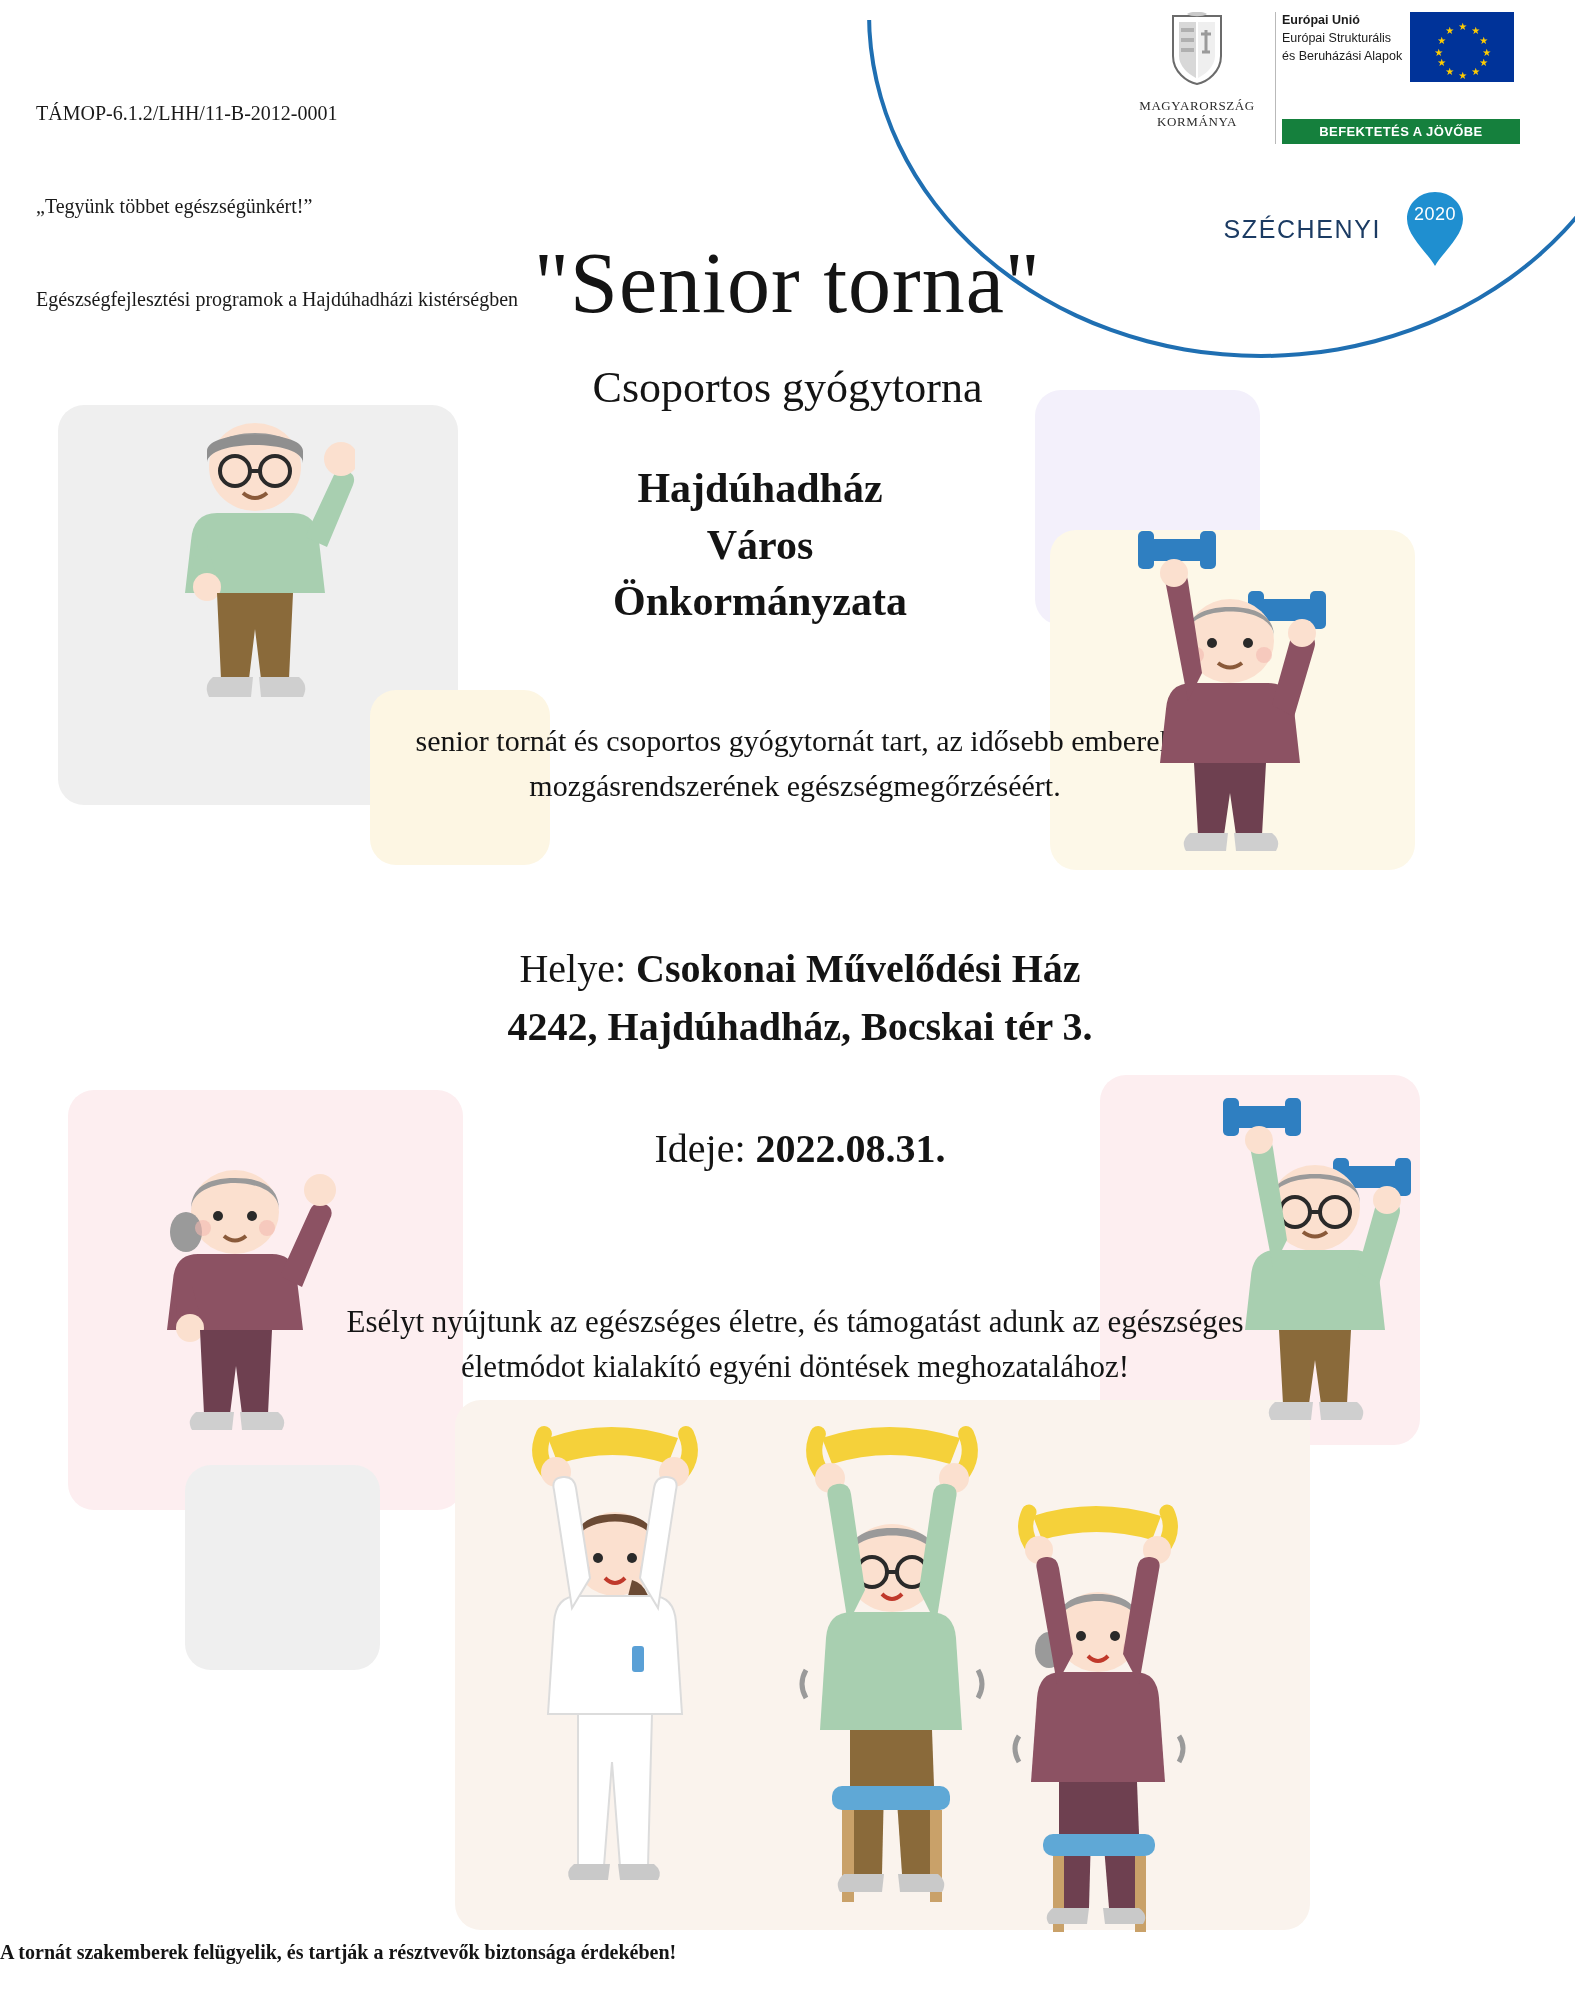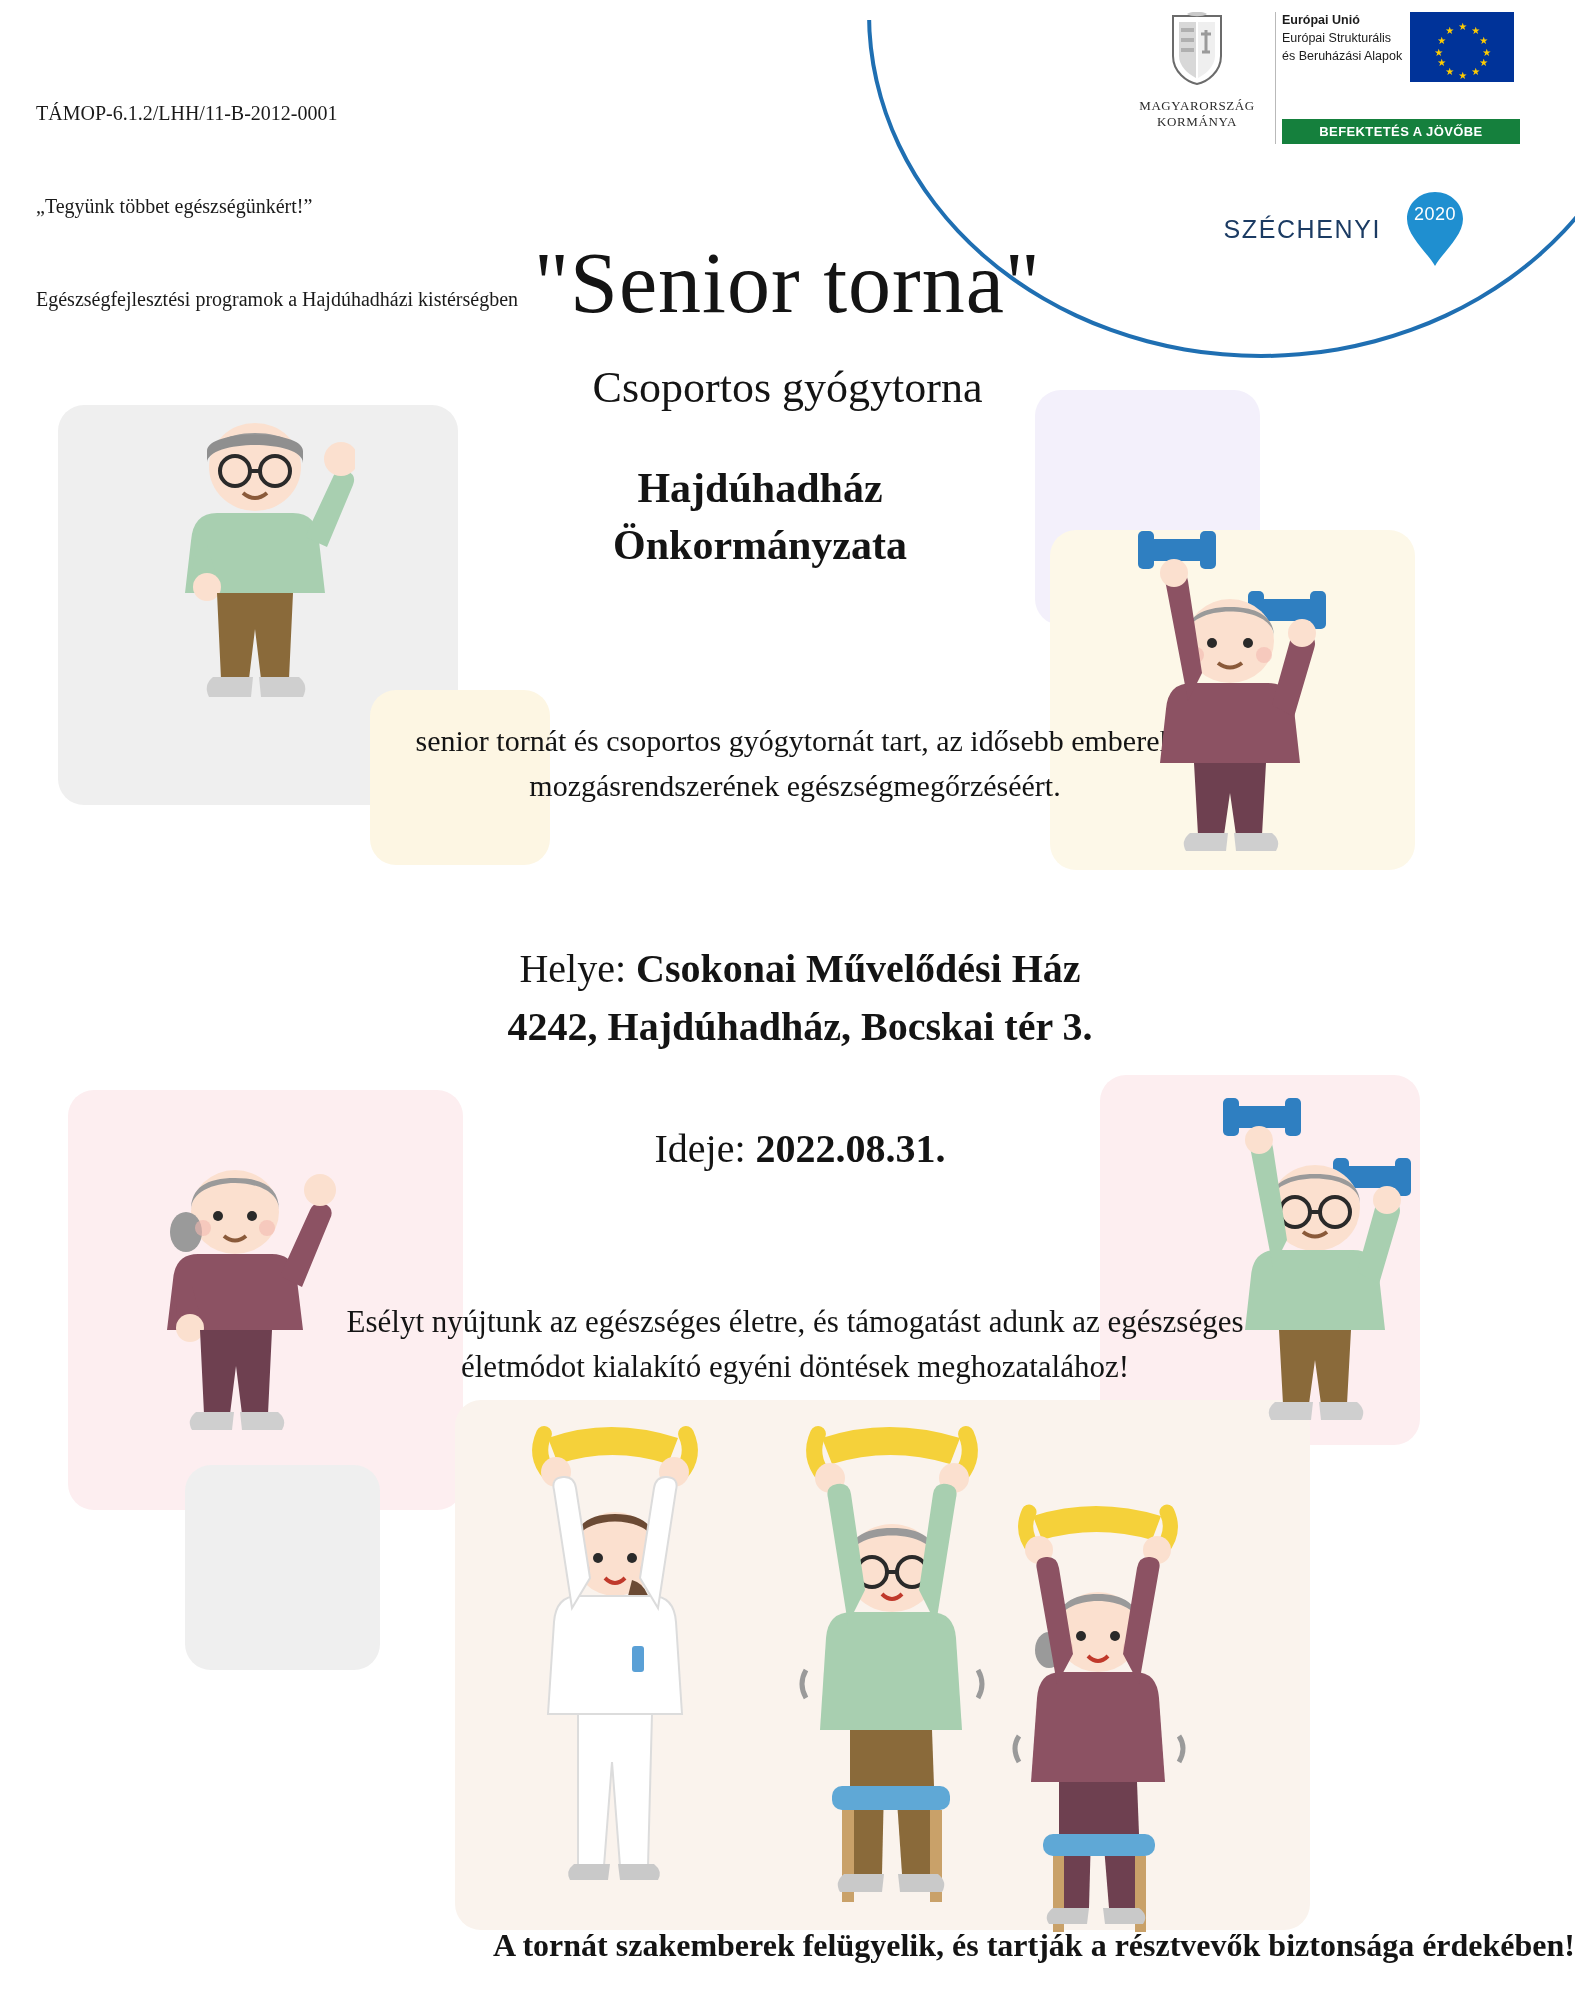--- a/index.html
+++ b/index.html
@@ -239,24 +239,24 @@
     font-family: "Liberation Serif", serif;
     font-size: 31px;
     line-height: 1.45;
   }
 
   .footer-note {
     position: absolute;
     left: 0;
     right: 0;
     bottom: 36px;
-    text-align: right;
+    text-align: left;
     font-family: "Liberation Serif", serif;
     font-weight: bold;
-    font-size: 32px;
+    font-size: 20px;
   }
 
   
   .block { position: absolute; border-radius: 26px; z-index: 0; }
   .b-gray-tl  { left: 58px;  top: 405px;  width: 400px; height: 400px; background: #efefef; }
   .b-cream-tl { left: 370px; top: 690px;  width: 180px; height: 175px; background: #fdf6e3; }
   .b-lav-tr   { left: 1035px; top: 390px; width: 225px; height: 235px; background: #f3f0fb; }
   .b-cream-tr { left: 1050px; top: 530px; width: 365px; height: 340px; background: #fdf8e8; }
   .b-pink-l   { left: 68px;  top: 1090px; width: 395px; height: 420px; background: #fdeef0; }
   .b-gray-l2  { left: 185px; top: 1465px; width: 195px; height: 205px; background: #efefef; }
@@ -346,20 +346,21 @@
     </svg>
     <div class="pin-label">2020</div>
   </div>
 </div>
 
 <div class="title-main">"Senior torna"</div>
 <div class="title-sub">Csoportos gyógytorna</div>
 
 <div class="org-name">
   <div>Hajdúhadház</div>
+  <div>Város</div>
   <div>Önkormányzata</div>
 </div>
 
 <div class="intro-text">senior tornát és csoportos gyógytornát tart, az idősebb emberek mozgásrendszerének egészségmegőrzéséért.</div>
 
 <div class="place-line">
   <div>
     <span class="lbl">Helye:</span>
     <span class="val">Csokonai Művelődési Ház</span>
   </div>

